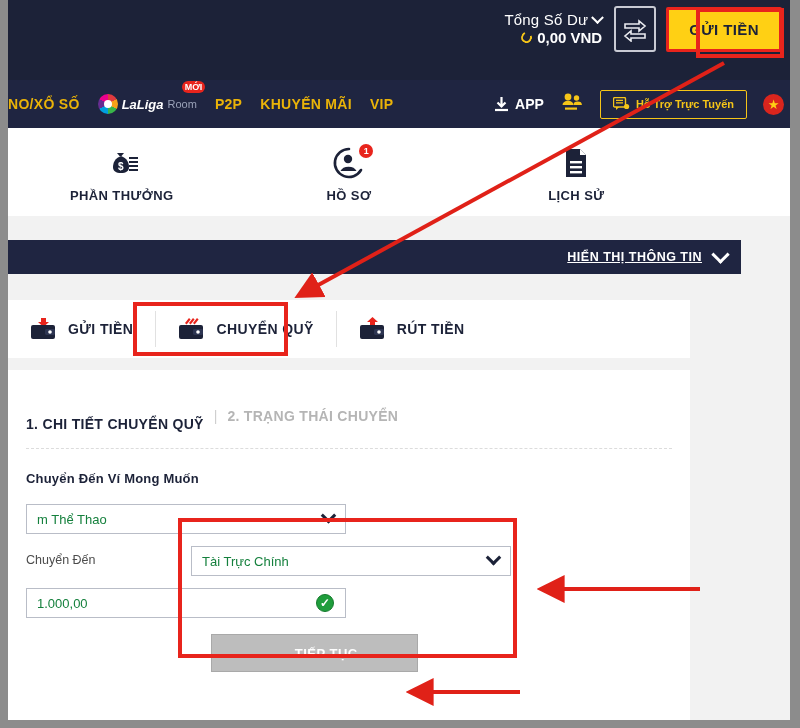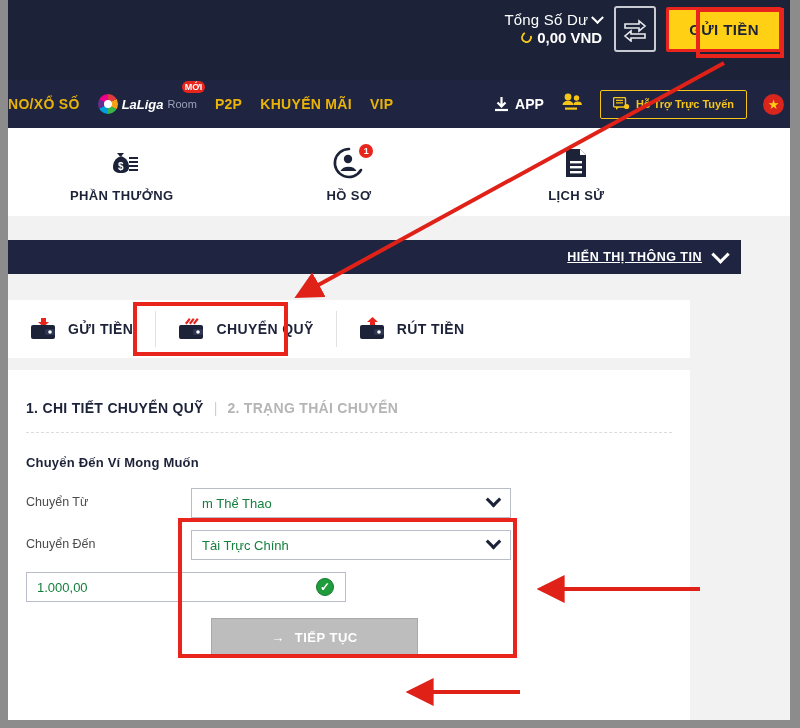--- a/index.html
+++ b/index.html
@@ -132,21 +132,21 @@
     white-space:nowrap;
   }
   .tab-sep { width:1px; height:36px; background:#e1e1e1; }
 
   
   .panel {
     position:absolute; left:8px; top:370px; width:682px; height:348px;
     background:#ffffff;
   }
   .steps { padding:30px 0 0 18px; display:flex; align-items:center; gap:10px; }
-  .step-active { font-size:14px; font-weight:bold; color:#1c2238; letter-spacing:.3px; }
+  .step-active { font-size:14px; font-weight:bold; color:#1c2238; letter-spacing:.3px;margin-top:16px; }
   .step-sep { color:#cfcfcf; font-size:14px; }
   .step-inactive { font-size:14px; font-weight:bold; color:#b5b5b5; letter-spacing:.3px; }
   .divider { margin:16px 18px 0 18px; border-top:1px dashed #dcdcdc; }
 
   .section-title {
     margin:22px 0 0 18px; font-size:13px; font-weight:bold; color:#1c2238; letter-spacing:.2px;
   }
   .form-rows { margin-top:18px; padding-left:18px; }
   .form-row { display:flex; align-items:flex-start; margin-bottom:12px; }
   .form-label {
@@ -366,21 +366,20 @@
       <span class="step-inactive">2. TRẠNG THÁI CHUYỂN</span>
     </div>
 
     <div class="divider"></div>
 
     <div class="section-title">Chuyển Đến Ví Mong Muốn</div>
 
     <div class="form-rows">
 
       <div class="form-row">
-        <div class="form-label">Chuyển Từ</div>
         <div class="field">
           <div class="select-box">m Thể Thao</div>
           <span class="sel-chev"></span>
         </div>
       </div>
 
       <div class="form-row">
         <div class="form-label">Chuyển Đến</div>
         <div class="field">
           <div class="select-box">Tài Trực Chính</div>

